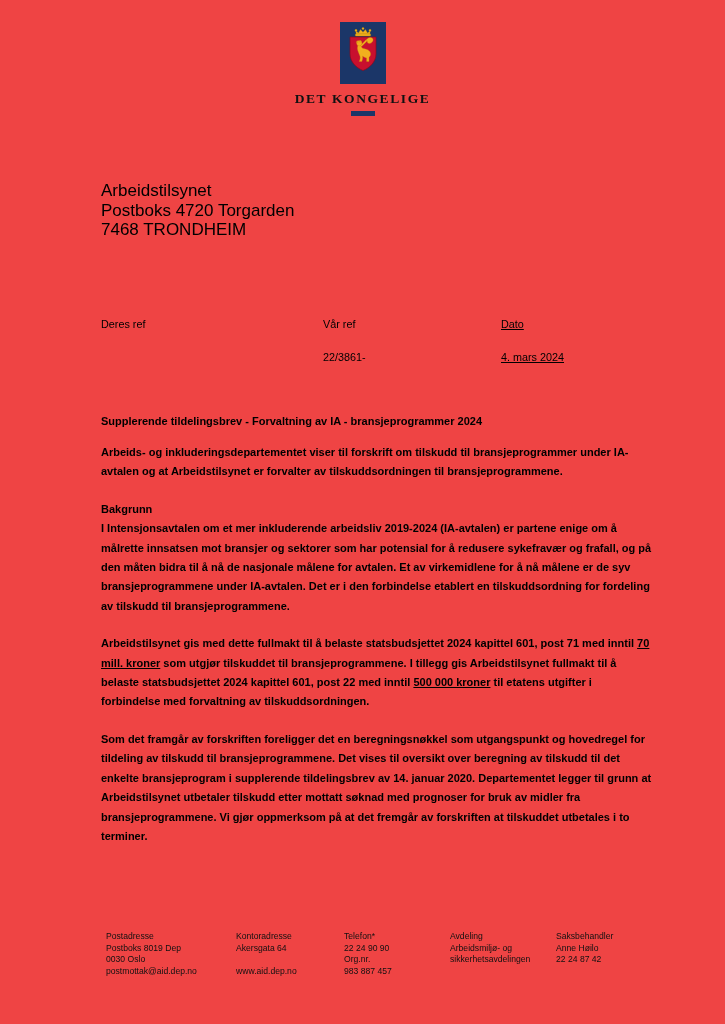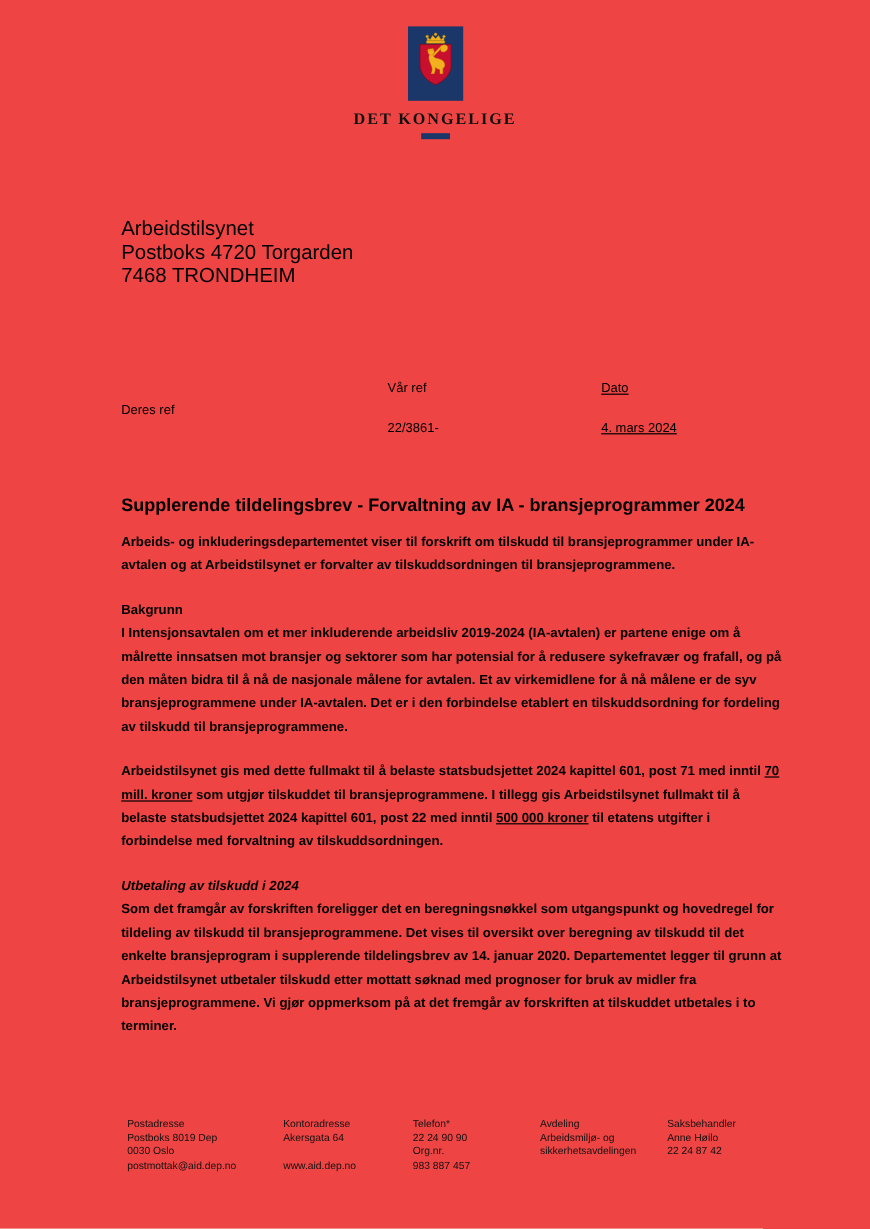--- a/index.html
+++ b/index.html
@@ -95,31 +95,31 @@
     top: 316px;
     left: 0;
     width: 560px;
     font-size: 10.8px;
     line-height: 17px;
   }
   .refs .col {
     position: absolute;
     top: 0;
   }
-  .refs .c1 { left: 0; margin-top: 18px; }
+  .refs .c1 { left: 0; }
   .refs .c2 { left: 222px; }
   .refs .c3 { left: 400px; text-decoration: underline; }
   .refs .val { margin-top: 16px; }
 
   .doc-title {
     position: absolute;
     top: 412px;
     left: 0;
     width: 565px;
-    font-size: 15px;
+    font-size: 11px;
     font-weight: 700;
     line-height: 19px;
   }
 
   .flow {
     position: absolute;
     top: 443px;
     left: 0;
     width: 552px;
   }
@@ -237,21 +237,20 @@
 
     <div class="flow">
 
       <p class="para">Arbeids- og inkluderingsdepartementet viser til forskrift om tilskudd til bransjeprogrammer under IA-avtalen og at Arbeidstilsynet er forvalter av tilskuddsordningen til bransjeprogrammene.</p>
 
       <p class="sec-head">Bakgrunn</p>
       <p class="para">I Intensjonsavtalen om et mer inkluderende arbeidsliv 2019-2024 (IA-avtalen) er partene enige om å målrette innsatsen mot bransjer og sektorer som har potensial for å redusere sykefravær og frafall, og på den måten bidra til å nå de nasjonale målene for avtalen. Et av virkemidlene for å nå målene er de syv bransjeprogrammene under IA-avtalen. Det er i den forbindelse etablert en tilskuddsordning for fordeling av tilskudd til bransjeprogrammene.</p>
 
       <p class="para"><span>Arbeidstilsynet gis med dette fullmakt til å belaste statsbudsjettet 2024 kapittel 601, post 71 med inntil </span><span class="u">70 mill. kroner</span><span> som utgjør tilskuddet til bransjeprogrammene. I tillegg gis Arbeidstilsynet fullmakt til å belaste statsbudsjettet 2024 kapittel 601, post 22 med inntil </span><span class="u">500 000 kroner</span><span> til etatens utgifter i forbindelse med forvaltning av tilskuddsordningen.</span></p>
 
-      <p class="sub-head">Utbetaling av tilskudd i 2024</p>
       <p class="para tight">Som det framgår av forskriften foreligger det en beregningsnøkkel som utgangspunkt og hovedregel for tildeling av tilskudd til bransjeprogrammene. Det vises til oversikt over beregning av tilskudd til det enkelte bransjeprogram i supplerende tildelingsbrev av 14.  januar 2020. Departementet legger til grunn at Arbeidstilsynet utbetaler tilskudd etter mottatt søknad med prognoser for bruk av midler fra bransjeprogrammene. Vi gjør oppmerksom på at det fremgår av forskriften at tilskuddet utbetales i to terminer.</p>
 
     </div>
   </div>
 
   <div class="footer">
 
     <div class="fcol fc1">
       <div>Postadresse</div>
       <div>Postboks 8019 Dep</div>

